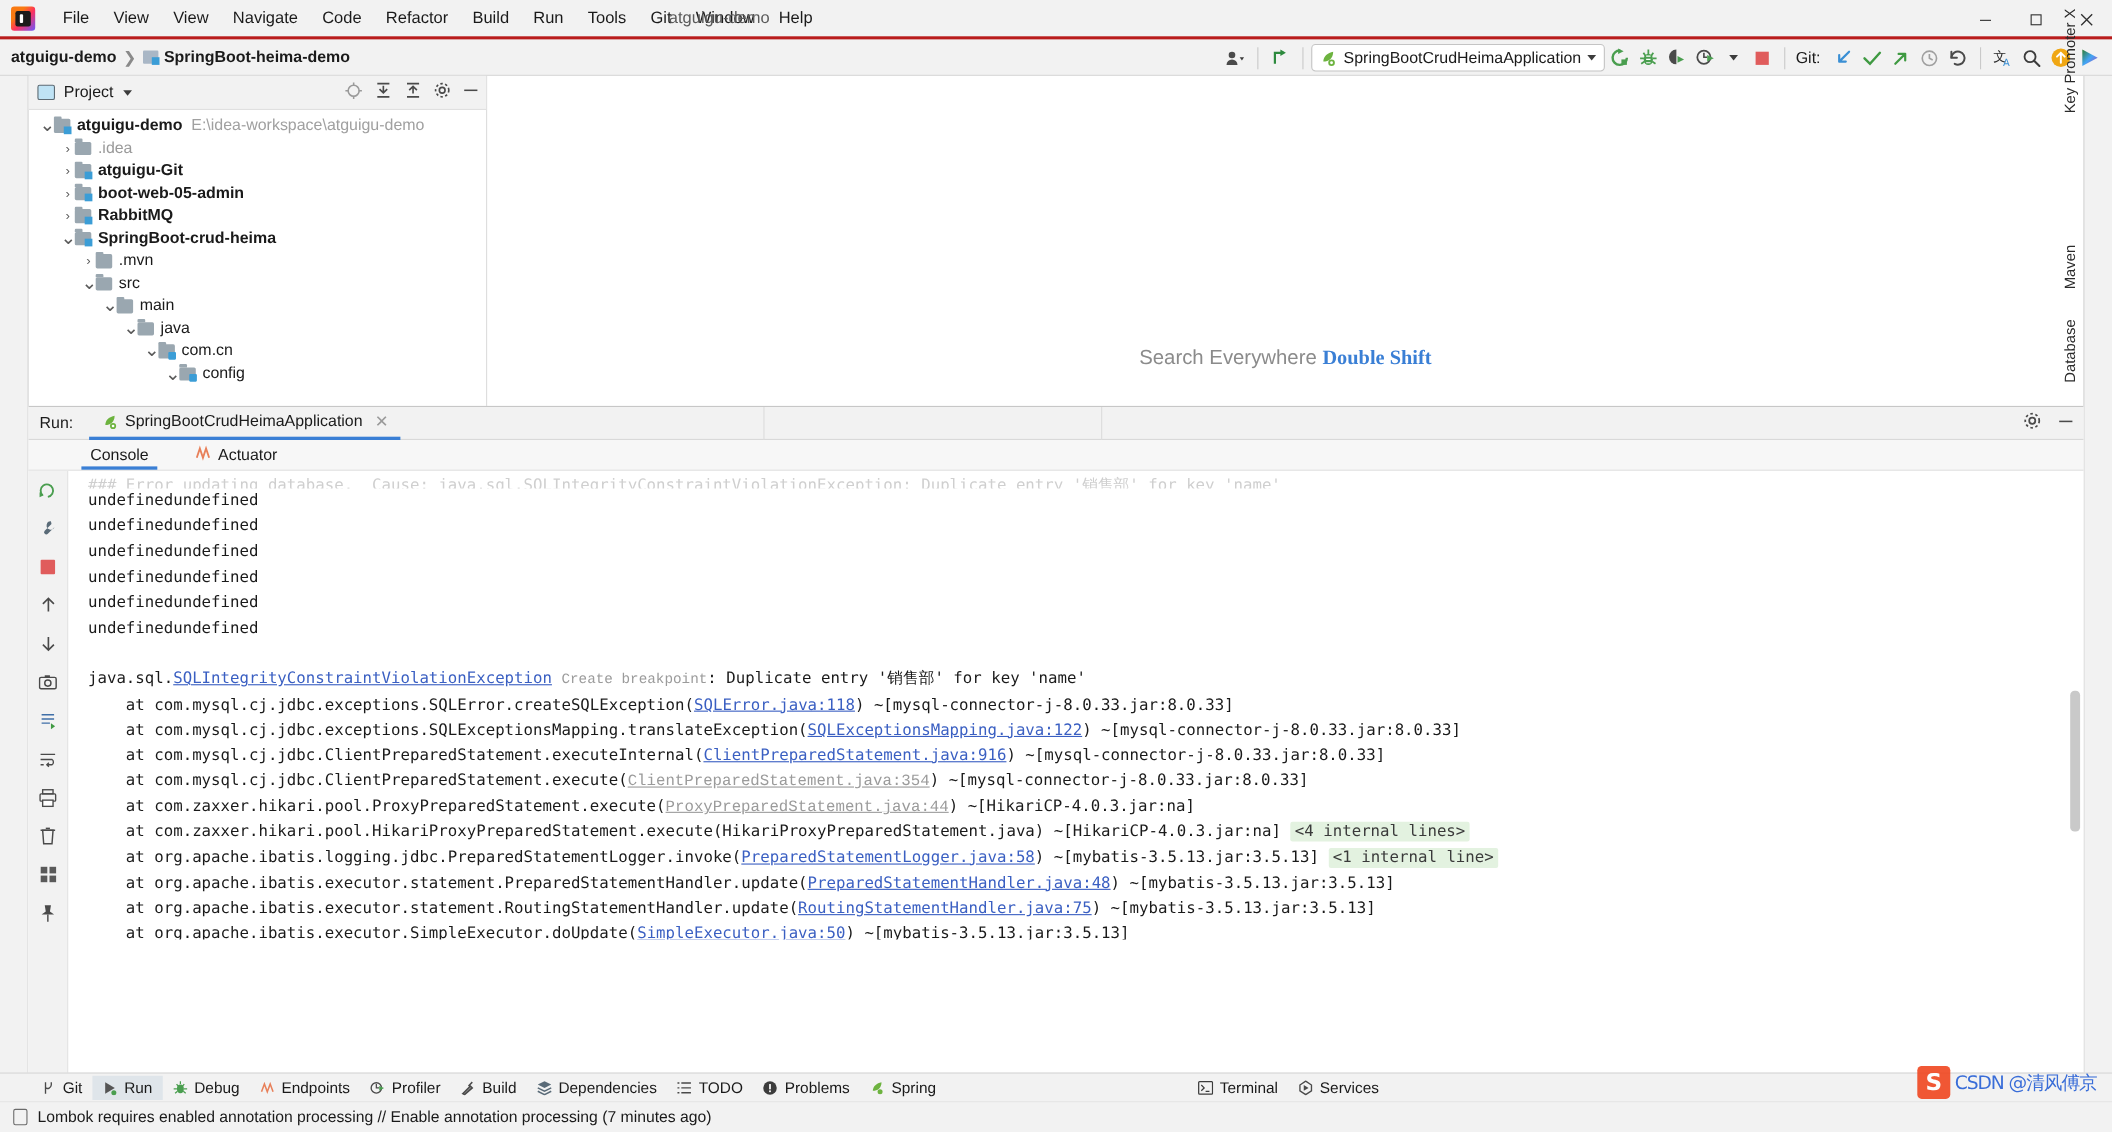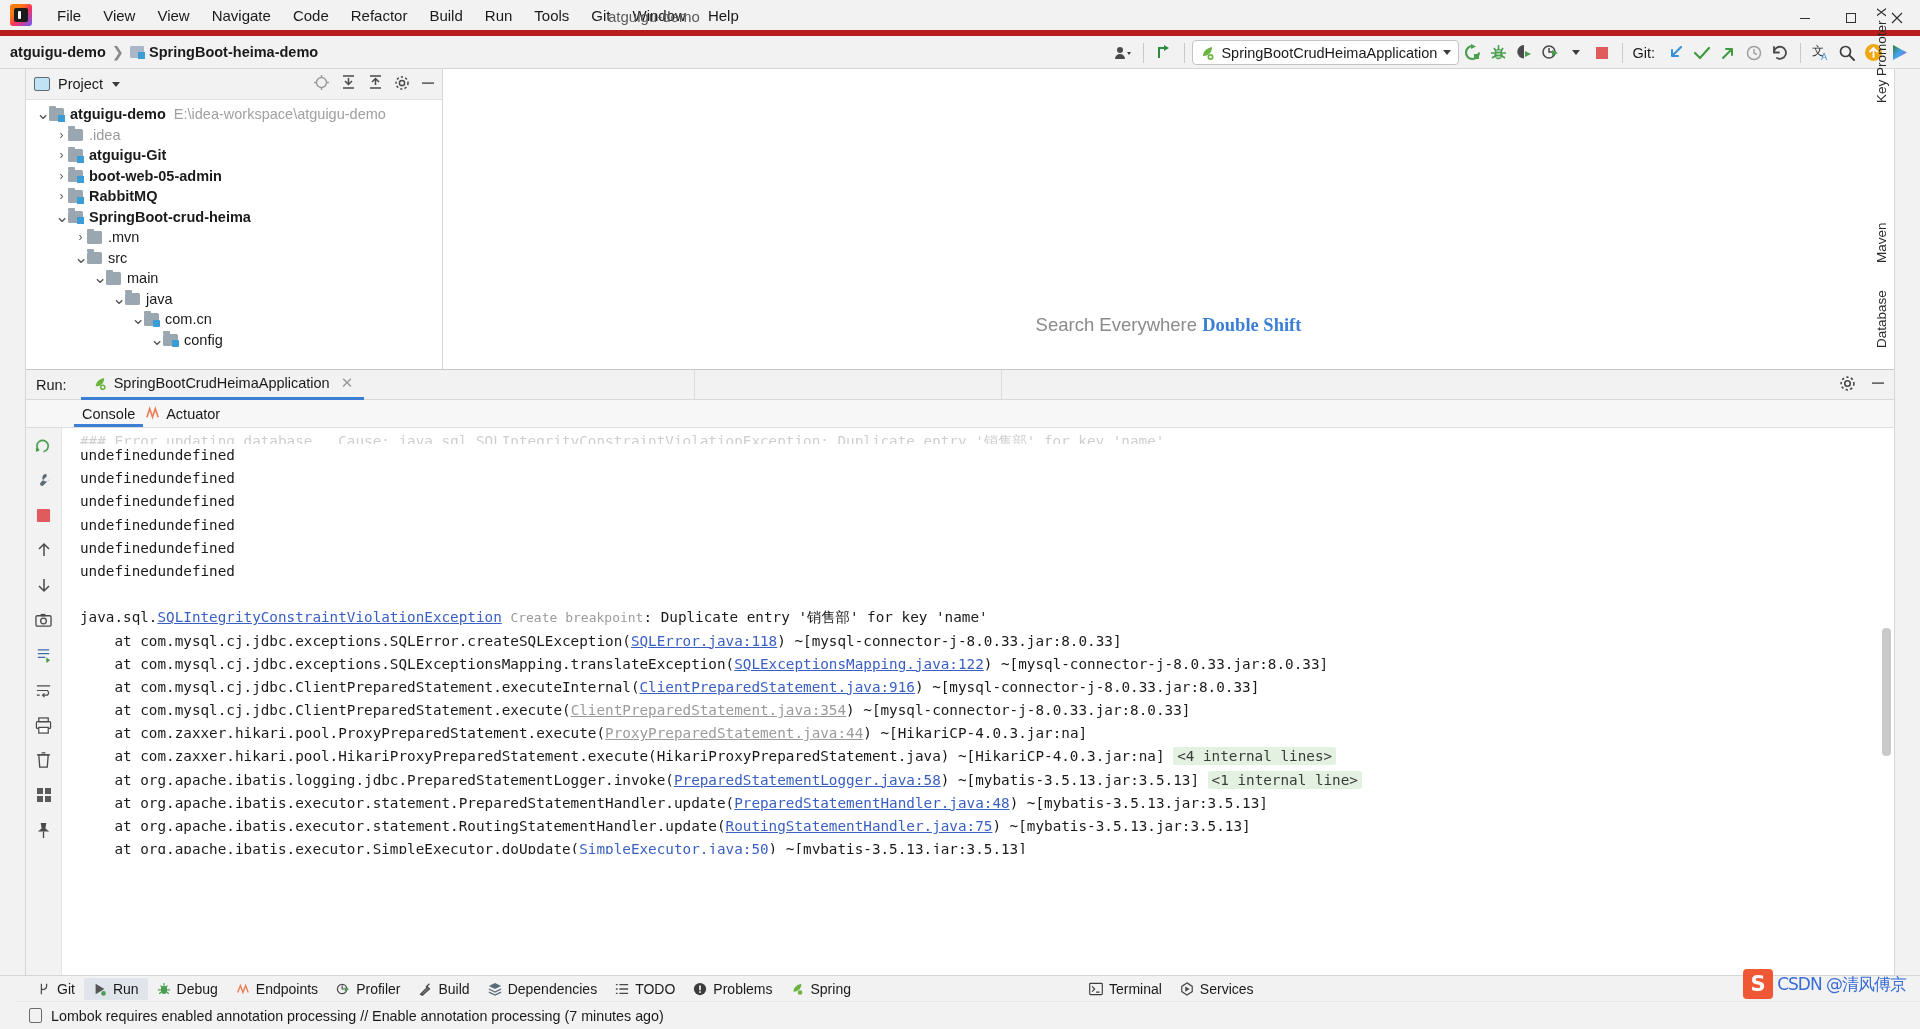--- a/index.html
+++ b/index.html
@@ -9,21 +9,21 @@
     font-family: "Liberation Sans", sans-serif;
     font-size: 15px;
     color: #1a1a1a;
     overflow: hidden;
   }
   .ide { position: relative; width: 1920px; height: 1029px; background: #f2f2f2; }
 
   
   .titlebar {
     height: 36px; background: #f2f2f2; display: flex; align-items: center;
-    border-bottom: 6px solid #b91c1c; position: relative;
+    border-bottom: 3px solid #b91c1c; position: relative;
   }
   .app-logo {
     width: 22px; height: 22px; margin-left: 10px; margin-right: 14px;
     border-radius: 3px; position: relative; flex: none;
     background: linear-gradient(135deg,#f97a12 0%,#f97a12 30%,#fe315d 55%,#6b57ff 100%);
   }
   .app-logo::after {
     content: ""; position: absolute; left: 4px; top: 4px; width: 14px; height: 14px;
     background: #1b1b1b; border-radius: 2px;
   }
@@ -154,21 +154,21 @@
   .run-tab {
     display: flex; align-items: center; gap: 7px; height: 30px; padding: 0 11px;
     font-size: 14.5px; border-bottom: 3px solid #3a7fd5; position: relative;
   }
   .run-tab-x { color: #9a9a9a; font-size: 15px; margin-left: 4px; }
   .run-sep-cell { width: 1px; background: #dcdcdc; height: 30px; }
   .run-head-right { position: absolute; right: 8px; display: flex; align-items: center; gap: 14px; }
 
   .run-subtabs {
     height: 28px; background: #f7f7f7; display: flex; align-items: center;
-    border-bottom: 1px solid #dcdcdc; padding-left: 52px; gap: 2px;
+    border-bottom: 1px solid #dcdcdc; padding-left: 52px; gap: 34px;
   }
   .subtab { font-size: 14.5px; display: flex; align-items: center; gap: 6px; padding: 0 4px; }
   .subtab.sel { position: relative; }
   .subtab.sel::after {
     content:""; position:absolute; left:-4px; right:-4px; bottom:-5px; height:3px; background:#3a7fd5;
   }
 
   .console-wrap { flex: 1; display: flex; position: relative; overflow: hidden; background: #fff; }
   .console-gutter {
     width: 36px; background: #f2f2f2; border-right: 1px solid #e4e4e4;
@@ -177,42 +177,42 @@
   .g-ico { width: 22px; height: 22px; display:flex; align-items:center; justify-content:center; }
   .console {
     flex: 1; position: relative; overflow: hidden;
     font-family: "DejaVu Sans Mono", monospace; font-size: 14.3px;
     line-height: 23.2px; color: #1a1a1a; padding-top: 2px; white-space: pre;
   }
   .cl { height: 23.2px; padding-left: 18px; position: relative; }
   .cl.clip-top { color: #cfcfcf; overflow: hidden; height: 14px; }
   .lnk { color: #3a5fc2; text-decoration: underline; }
   .lnk.grey { color: #9b9b9b; text-decoration: underline; }
-  .grey { color: #9b9b9b; }
+  .grey { color: #9b9b9b; font-family: Liberation Mono, monospace; }
   .chip {
     background: #e3f2e0; color: #3a3a3a; padding: 1px 4px; border-radius: 2px;
   }
   .console-vscroll {
     position: absolute; right: 3px; top: 200px; width: 9px; height: 128px;
     background: #c9c9c9; border-radius: 4px;
   }
 
   
   .toolbar-bottom {
     position: absolute; left: 0; right: 0; bottom: 28px; height: 26px;
     background: #f2f2f2; border-top: 1px solid #d6d6d6;
     display: flex; align-items: center; padding-left: 28px; gap: 0px;
   }
   .bt {
     display: flex; align-items: center; gap: 6px; font-size: 14px;
     padding: 3px 9px; white-space: nowrap; color: #1a1a1a;
   }
   .bt.sel { background: #dfe5ea; }
   .statusbar {
-    position: absolute; left: 17px; right: 0; bottom: 0; height: 28px;
+    position: absolute; left: 0; right: 0; bottom: 0; height: 28px;
     background: #f2f2f2; display: flex; align-items: center; padding-left: 12px;
     font-size: 14.3px; color: #1a1a1a; border-top: 1px solid #e6e6e6;
   }
   .status-ico {
     width: 13px; height: 15px; border: 1.4px solid #6b6b6b; border-radius: 2px; margin-right: 9px; flex: none;
   }
   .watermark {
     position: absolute; right: 14px; bottom: 30px; display: flex; align-items: center;
     gap: 4px; opacity: .92;
   }

